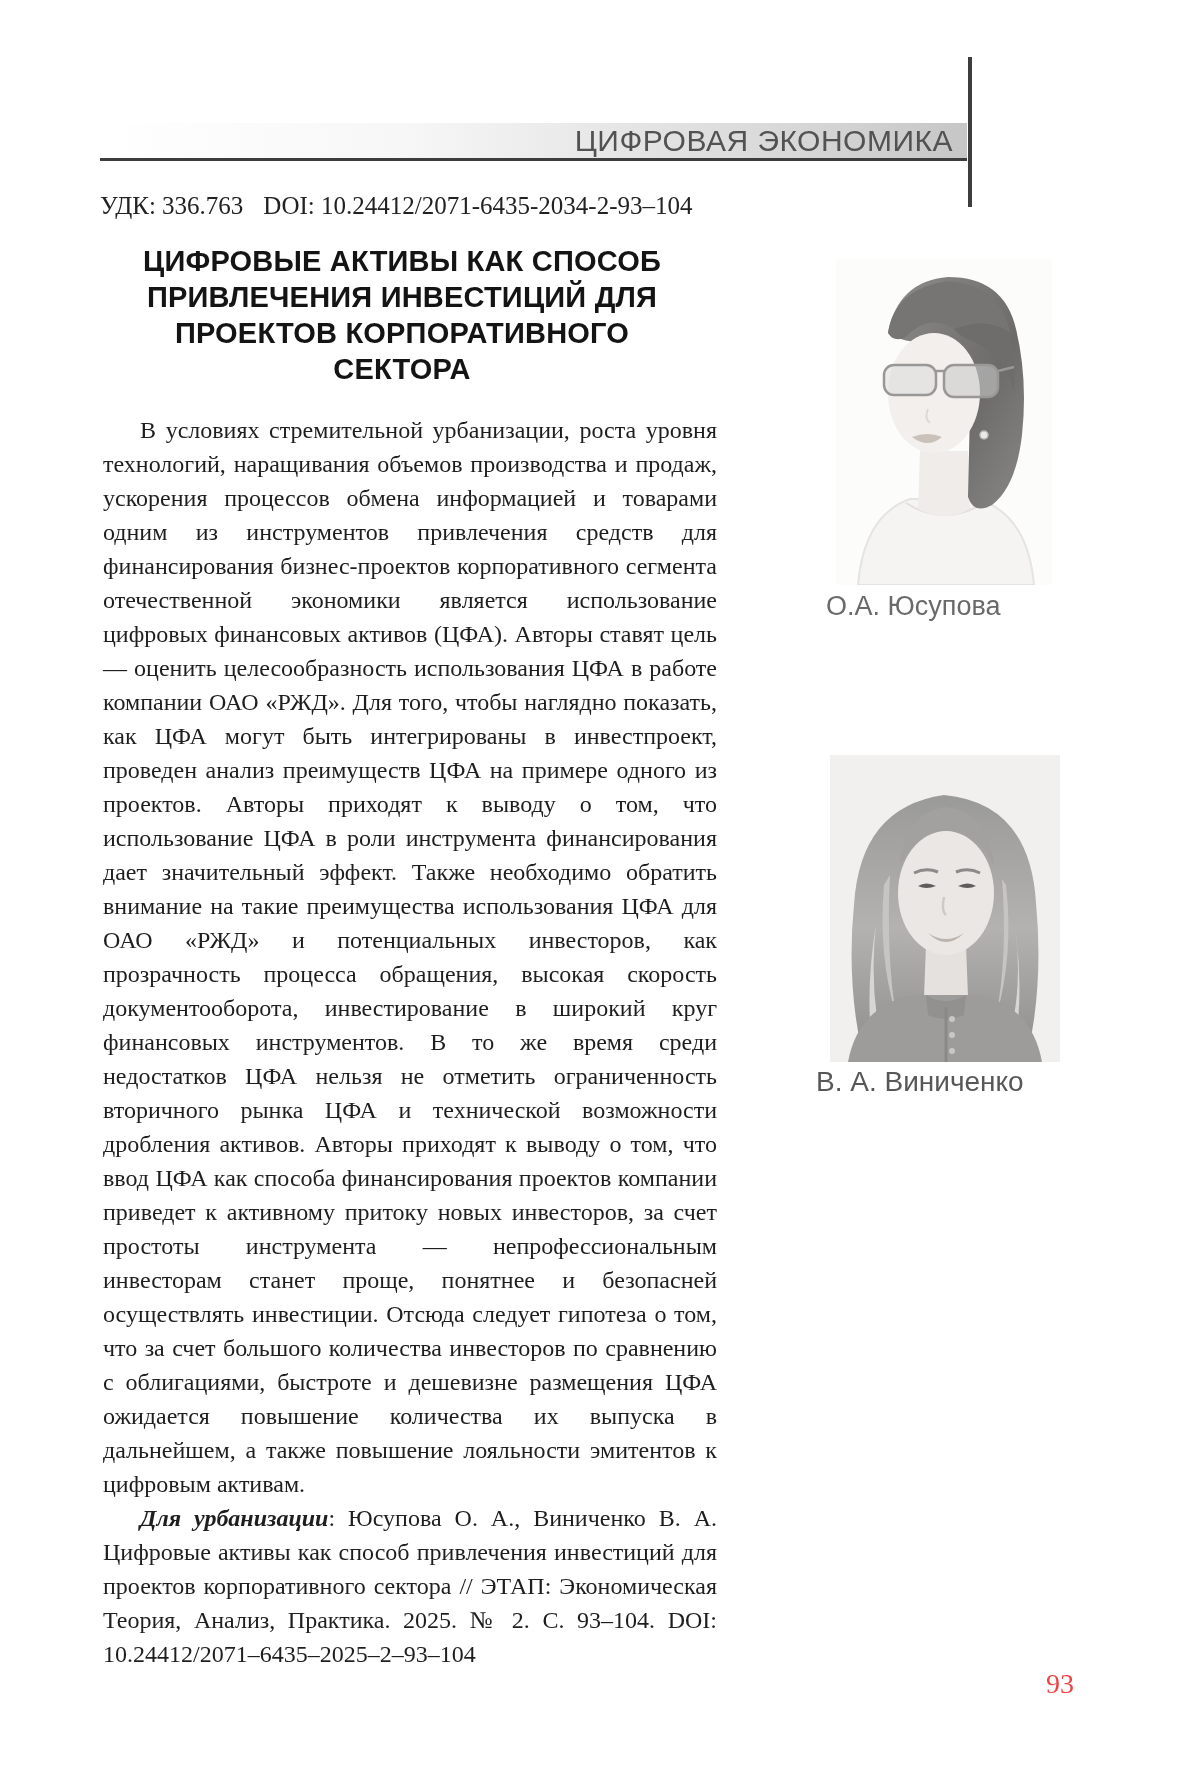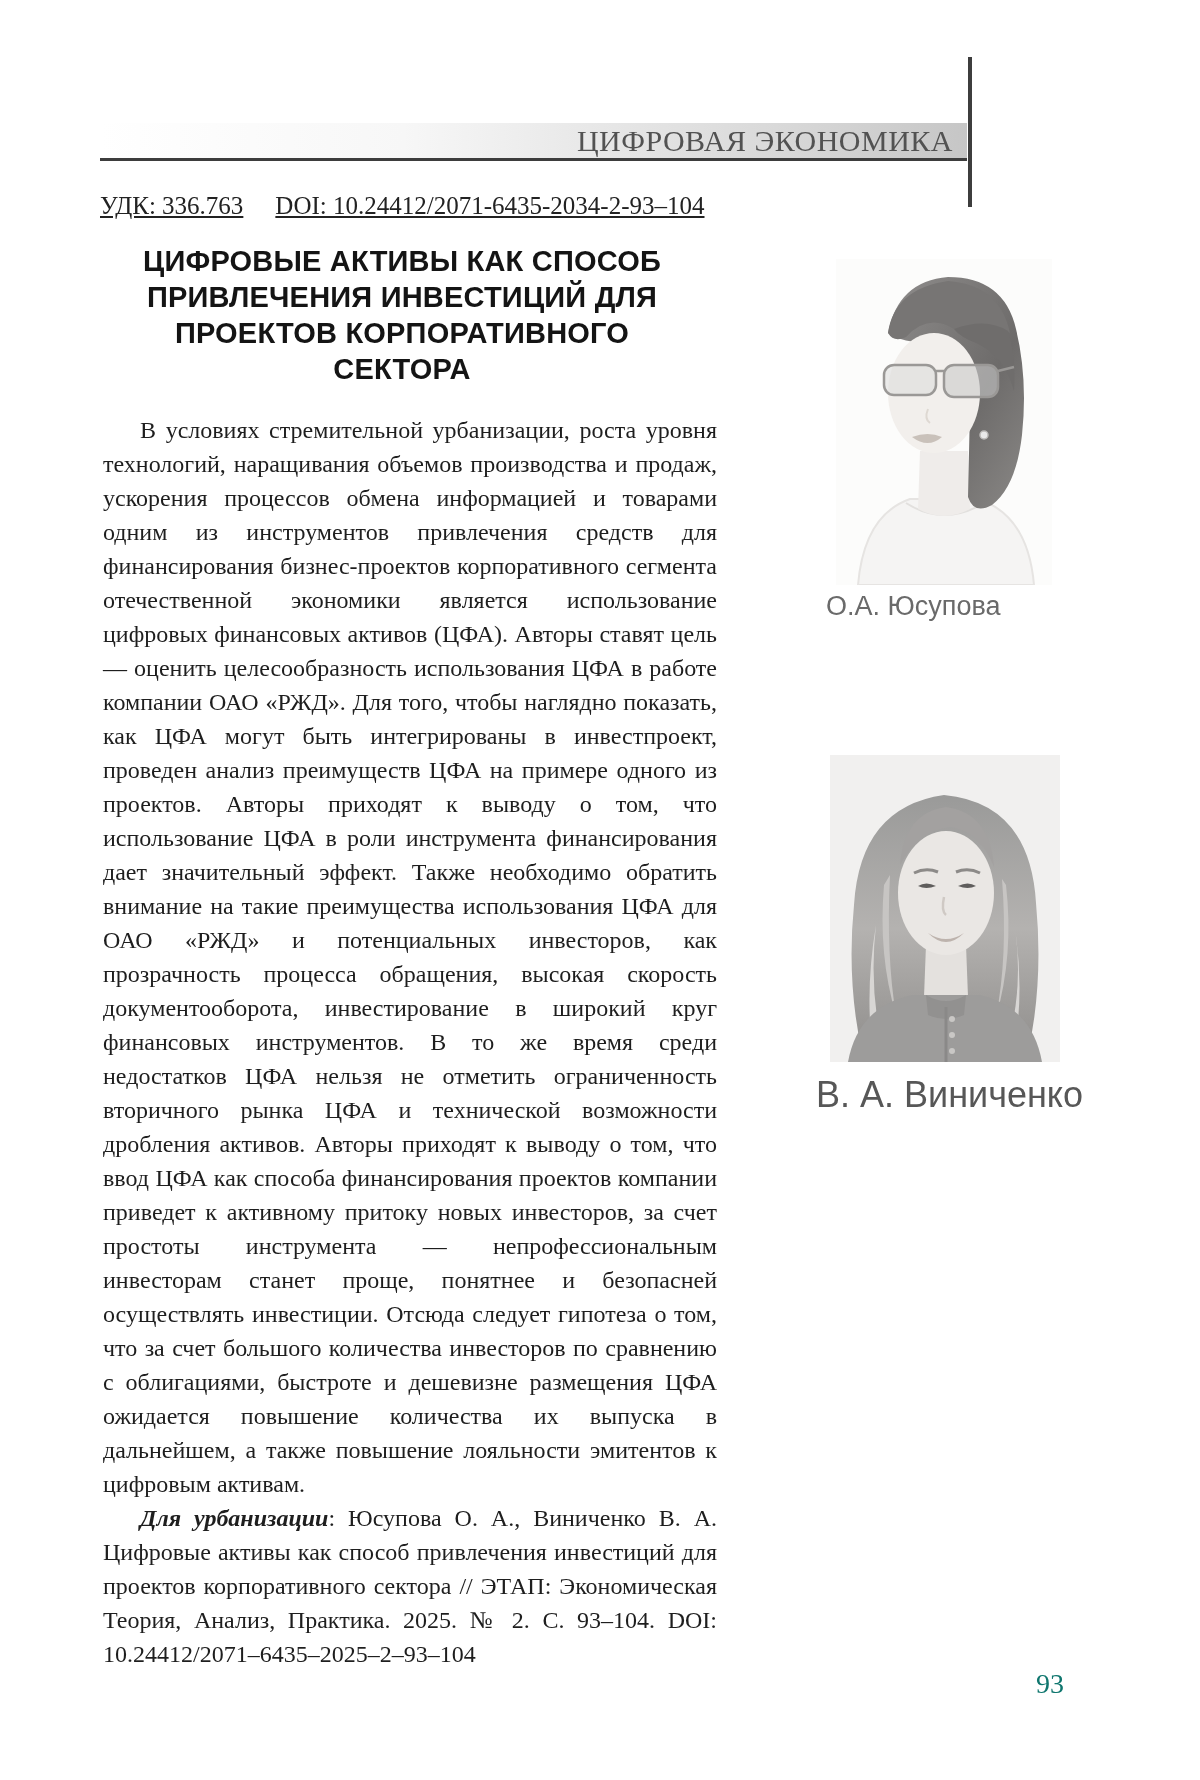--- a/index.html
+++ b/index.html
@@ -11,32 +11,32 @@
   }
   
   .section-banner {
     position:absolute; left:100px; top:123px; width:867px; height:38px;
     background:linear-gradient(90deg, #ffffff 0%, #f7f7f7 35%, #d9d9d9 78%, #c6c6c6 100%);
     border-bottom:3px solid #3d3d3d;
     display:flex; align-items:center; justify-content:flex-end;
     padding-right:14px;
   }
   .section-banner .banner-text {
-    font-family:Liberation Serif, serif;
+    font-family:Liberation Sans, sans-serif;
     font-size:30px; font-weight:400; letter-spacing:0.5px; color:#525252;
     white-space:nowrap; line-height:1;
   }
   .corner-bar {
     position:absolute; left:968px; top:57px; width:4px; height:150px;
     background:#3d3d3d;
   }
   .meta-row {
     position:absolute; left:100px; top:192px;
-    display:flex; gap:32px;
-    font-size:25px; color:#222222;text-decoration:underline;
+    display:flex; gap:20px;
+    font-size:25px; color:#222222;
   }
   
   .article-title {
     position:absolute; left:78px; top:243px; width:648px;
     font-family:"Liberation Sans", sans-serif;
     font-size:29px; line-height:36px; font-weight:bold; color:#141414;
     text-align:center; white-space:pre-line; letter-spacing:0.2px;
   }
   
   .text-column {
@@ -51,25 +51,25 @@
   .photo-box { position:absolute; overflow:hidden; }
   .photo-1 { left:836px; top:259px; width:216px; height:326px; }
   .photo-2 { left:830px; top:755px; width:230px; height:307px; }
   .photo-box svg { display:block; width:100%; height:100%; }
   .photo-caption {
     position:absolute; text-align:left;
     font-family:"Liberation Sans", sans-serif; color:#6a6a6a;
     white-space:nowrap;
   }
   .caption-1 { left:826px; top:591px; width:236px; font-size:27px; }
-  .caption-2 { left:816px; top:1066px; width:258px; font-size:36px; color:#575757;margin-top:8px; }
+  .caption-2 { left:816px; top:1066px; width:258px; font-size:28px; color:#575757; }
   
   .page-number {
     position:absolute; left:1036px; top:1668px; width:48px;
-    font-size:28px; color:#0f766e; 
+    font-size:28px; color:#ef4444; text-align:center;
   }
 </style>
 </head>
 <body>
 
 <div class="page">
 
   <div class="section-banner">
     <span class="banner-text">ЦИФРОВАЯ ЭКОНОМИКА</span>
   </div>

